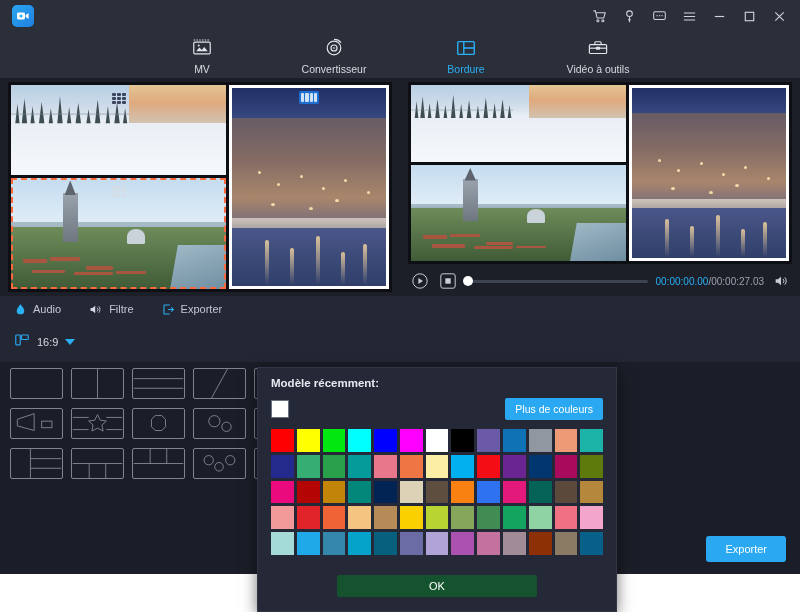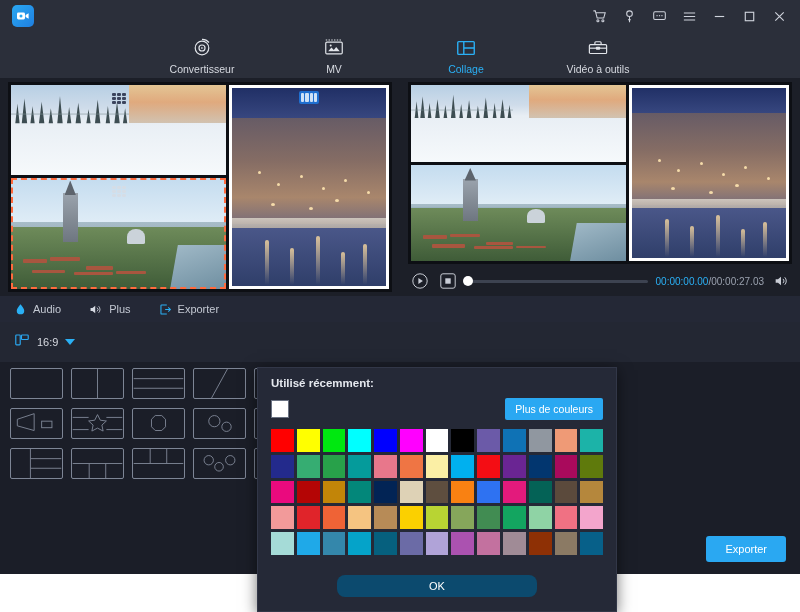--- a/index.html
+++ b/index.html
@@ -243,22 +243,22 @@
     margin-left: auto; background: #2aa8f2; color: #ffffff; font-size: 10.5px;
     padding: 5px 10px; border-radius: 2px; cursor: pointer; border: none; white-space: nowrap;
   }
   .grid {
     margin: 9px 13px 0 13px;
     display: grid; grid-template-columns: repeat(13, 1fr); gap: 3px;
   }
   .sw { width: 100%; aspect-ratio: 1/1; cursor: pointer; }
   .ok-btn {
     position: absolute; left: 50%; transform: translateX(-50%); bottom: 14px;
-    width: 200px; height: 22px; background: #0c4a6e; color: #ffffff;
-    font-size: 11px; border: none; border-radius: 8px; cursor: pointer;
+    width: 200px; height: 22px; background: #14532d; color: #ffffff;
+    font-size: 11px; border: none; border-radius: 2px; cursor: pointer;
   }
 </style>
 </head>
 <body>
 
 <div id="app">
 
   <div class="titlebar">
     <div class="app-logo">
       <svg width="14" height="14" viewBox="0 0 14 14">
@@ -309,47 +309,47 @@
             <path d="M3.5 3.5l9 9M12.5 3.5l-9 9"></path>
           </svg>
       </div>
     </div>
   </div>
 
   <div class="navtabs">
     <div class="navtab">
       <span class="ico">
         <svg width="22" height="22" viewBox="0 0 24 24" fill="none" stroke="currentColor" stroke-width="1.3">
+          <rect x="3" y="5.5" width="18" height="13" rx="1.2"></rect>
+          <path d="M5.6 15.6l3.6-4.2 2.6 2.8 2.6-3.4 3.9 4.8z" fill="currentColor" stroke="none"></path>
+          <circle cx="8.4" cy="9.3" r="1.1" fill="currentColor" stroke="none"></circle>
+          <path d="M3 3.3h18" stroke-dasharray="1.6 1.4"></path>
+        </svg>
+      </span>
+      <span class="lb">MV</span>
+    </div>
+    <div class="navtab">
+      <span class="ico">
+        <svg width="22" height="22" viewBox="0 0 24 24" fill="none" stroke="currentColor" stroke-width="1.3">
           <circle cx="12" cy="12" r="7.4"></circle>
             <circle cx="12" cy="12" r="3.3"></circle>
           <path d="M12 2.6 A9.4 9.4 0 0 1 19.6 6" stroke-width="1.3"></path>
           <path d="M11.2 10.8l2.6 1.2-2.6 1.2z" fill="currentColor" stroke="none"></path>
         </svg>
       </span>
       <span class="lb">Convertisseur</span>
-    </div>
-    <div class="navtab">
-      <span class="ico">
-        <svg width="22" height="22" viewBox="0 0 24 24" fill="none" stroke="currentColor" stroke-width="1.3">
-          <rect x="3" y="5.5" width="18" height="13" rx="1.2"></rect>
-          <path d="M5.6 15.6l3.6-4.2 2.6 2.8 2.6-3.4 3.9 4.8z" fill="currentColor" stroke="none"></path>
-          <circle cx="8.4" cy="9.3" r="1.1" fill="currentColor" stroke="none"></circle>
-          <path d="M3 3.3h18" stroke-dasharray="1.6 1.4"></path>
-        </svg>
-      </span>
-      <span class="lb">MV</span>
     </div>
     <div class="navtab active">
       <span class="ico">
         <svg width="22" height="22" viewBox="0 0 24 24" fill="none" stroke="currentColor" stroke-width="1.5">
           <rect x="3" y="5" width="18" height="14" rx="1"></rect>
           <path d="M9.6 5v14M9.6 12H21"></path>
         </svg>
       </span>
-      <span class="lb">Collage</span>
+      <span class="lb">Bordure</span>
     </div>
     <div class="navtab">
       <span class="ico">
         <svg width="22" height="22" viewBox="0 0 24 24" fill="none" stroke="currentColor" stroke-width="1.3">
           <rect x="2.6" y="8.4" width="18.8" height="9.6" rx="1.2"></rect>
           <path d="M8.6 8.4V6.2a1 1 0 0 1 1-1h4.8a1 1 0 0 1 1 1v2.2"></path>
           <path d="M2.6 12.2h18.8"></path>
           <rect x="9.8" y="10.6" width="4.4" height="3.2" rx=".6" fill="currentColor" stroke="none"></rect>
         </svg>
       </span>
@@ -574,21 +574,21 @@
       </span>
       <span>Audio</span>
     </div>
     <div class="stab audio">
       <span class="si">
         <svg width="14" height="13" viewBox="0 0 18 16" fill="none" stroke="currentColor" stroke-width="1.1">
           <path d="M2 6h2.4L8 3.2v9.6L4.4 10H2z" fill="currentColor" stroke="none"></path>
           <path d="M10.4 5.6a3.2 3.2 0 0 1 0 4.8M12.4 3.8a6 6 0 0 1 0 8.4"></path>
         </svg>
       </span>
-      <span>Plus</span>
+      <span>Filtre</span>
     </div>
     <div class="stab export">
       <span class="si">
         <svg width="13" height="13" viewBox="0 0 16 16" fill="none" stroke="currentColor" stroke-width="1.3">
           <path d="M9.6 2.4H3.2a.8.8 0 0 0-.8.8v9.6a.8.8 0 0 0 .8.8h6.4"></path>
           <path d="M7.6 8h6.4M11.4 5.4L14 8l-2.6 2.6"></path>
         </svg>
       </span>
       <span>Exporter</span>
     </div>
@@ -741,21 +741,21 @@
           </svg>
         </div>
     </div>
 
     <button class="export-btn">Exporter</button>
   </div>
 
   <div class="bottom-white"></div>
 
   <div class="popup">
-    <div class="popup-title">Utilisé récemment:</div>
+    <div class="popup-title">Modèle récemment:</div>
     <div class="recent-row">
       <div class="recent-sw" style="background: rgb(255, 255, 255);"></div>
       <button class="more-btn">Plus de couleurs</button>
     </div>
     <div class="grid" id="palette-grid">
         <div class="sw" style="background: rgb(255, 0, 0);"></div>
         <div class="sw" style="background: rgb(255, 255, 0);"></div>
         <div class="sw" style="background: rgb(0, 232, 16);"></div>
         <div class="sw" style="background: rgb(0, 255, 255);"></div>
         <div class="sw" style="background: rgb(0, 0, 255);"></div>

